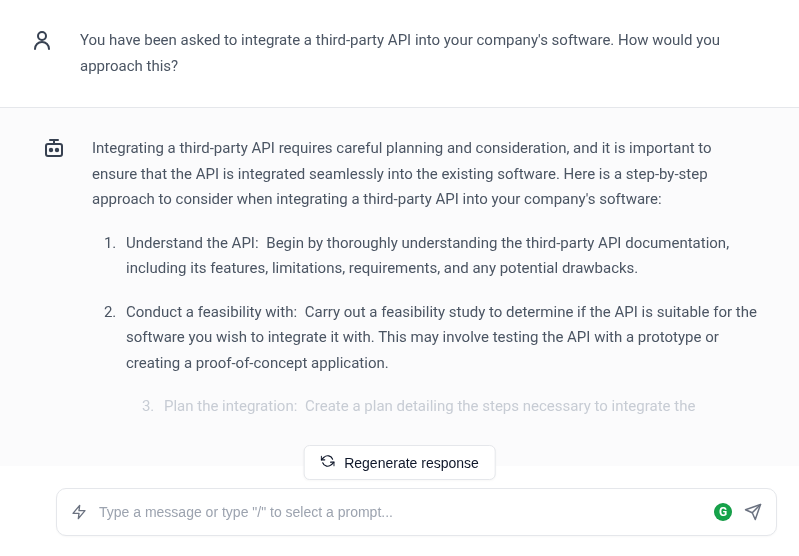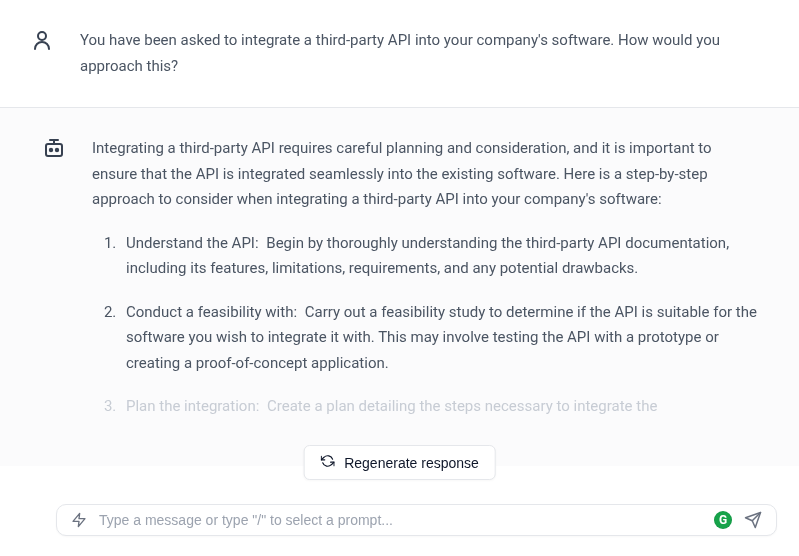--- a/index.html
+++ b/index.html
@@ -50,20 +50,21 @@
     .msg-body ol {
       margin-left: 18px;
       padding-left: 10px;
     }
     .msg-body ol li {
       margin-bottom: 18px;
       padding-left: 6px;
     }
     .msg-body ol li.faded {
       color: #c7ccd4;
+      margin-left: 38px;
     }
     .regenerate-btn {
       position: absolute;
       left: 50%;
       transform: translateX(-50%);
       bottom: 76px;
       background: #ffffff;
       border: 1px solid #e5e7eb;
       border-radius: 6px;
       padding: 8px 16px;
@@ -74,21 +75,21 @@
       color: #0f172a;
       cursor: pointer;
       box-shadow: 0 1px 2px rgba(0,0,0,0.03);
     }
     .regenerate-btn svg { width: 14px; height: 14px; }
     .input-bar {
       position: absolute;
       left: 56px;
       right: 22px;
       bottom: 20px;
-      height: 32px;
+      height: 48px;
       background: #ffffff;
       border: 1px solid #e5e7eb;
       border-radius: 10px;
       display: flex;
       align-items: center;
       padding: 0 14px;
       gap: 12px;
       box-shadow: 0 1px 2px rgba(0,0,0,0.03);
     }
     .input-bar input {

